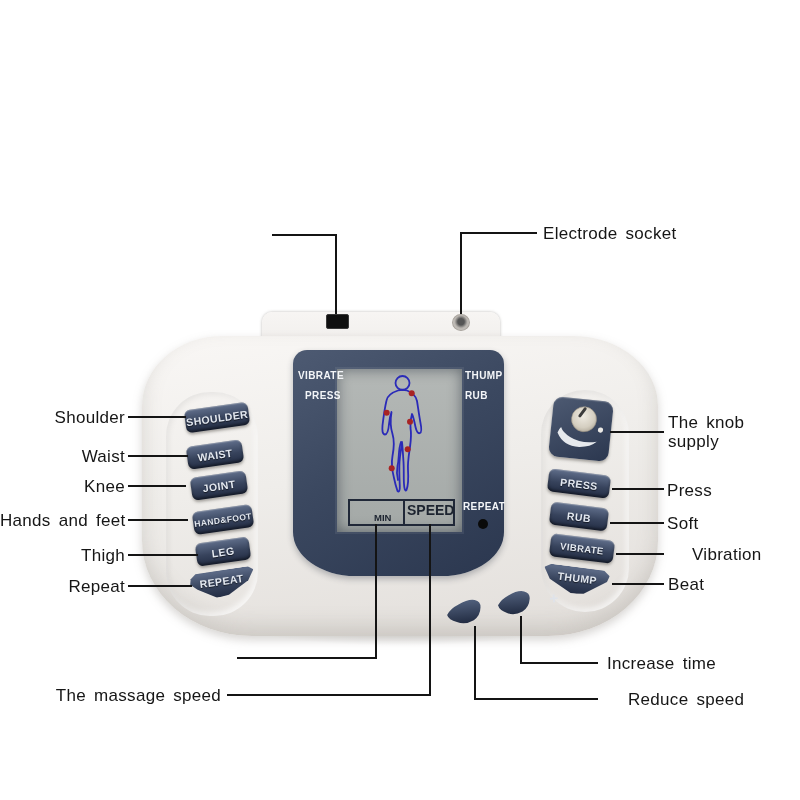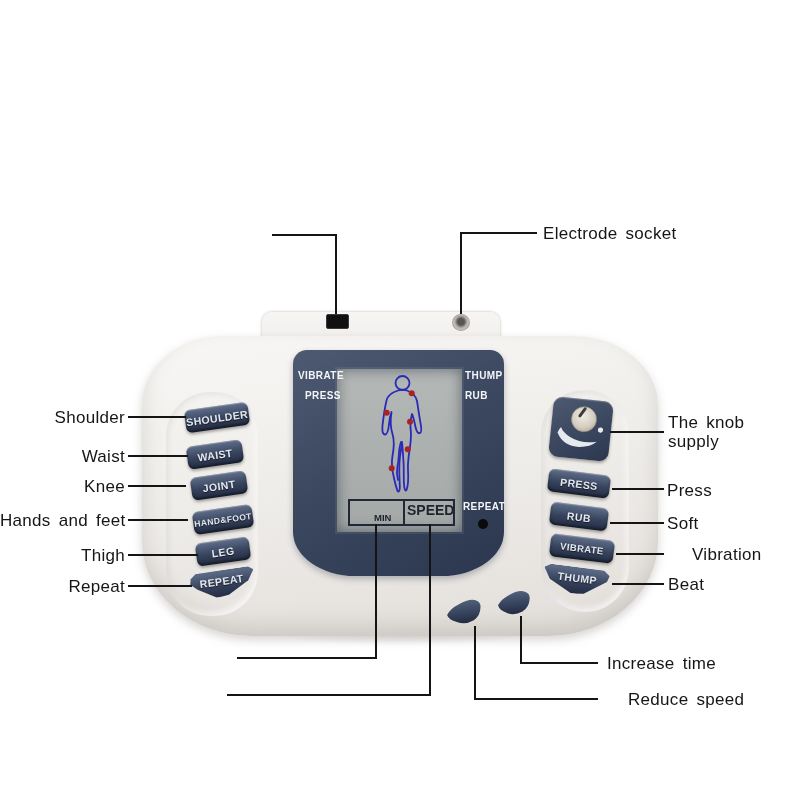--- a/index.html
+++ b/index.html
@@ -194,16 +194,17 @@
   <div class="lbl r" style="left:0px;top:546px;width:125px;">Thigh</div>
   <div class="lbl r" style="left:0px;top:577px;width:125px;">Repeat</div>
   <div class="lbl" style="left:668px;top:413px;">
     <div>The knob</div>
     <div>supply</div>
   </div>
   <div class="lbl" style="left:667px;top:481px;">Press</div>
   <div class="lbl" style="left:667px;top:514px;">Soft</div>
   <div class="lbl" style="left:692px;top:545px;">Vibration</div>
   <div class="lbl" style="left:668px;top:575px;">Beat</div>
+  <div class="lbl r" style="left:40px;top:686px;width:181px;">The massage speed</div>
   <div class="lbl" style="left:607px;top:654px;">Increase time</div>
   <div class="lbl" style="left:628px;top:690px;">Reduce speed</div>
 
 </div>
 
 </body></html>

